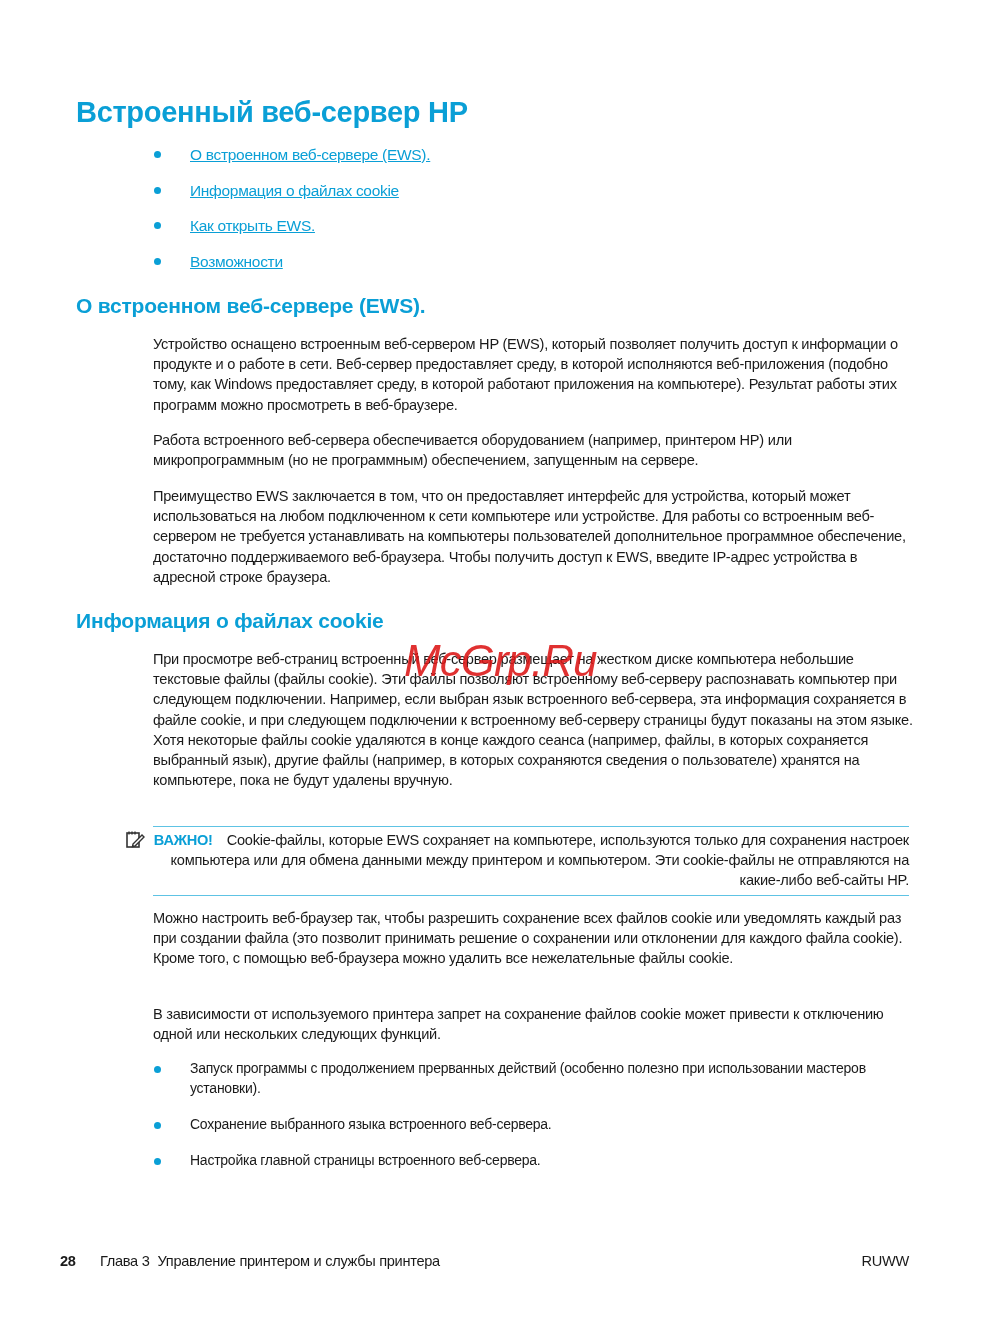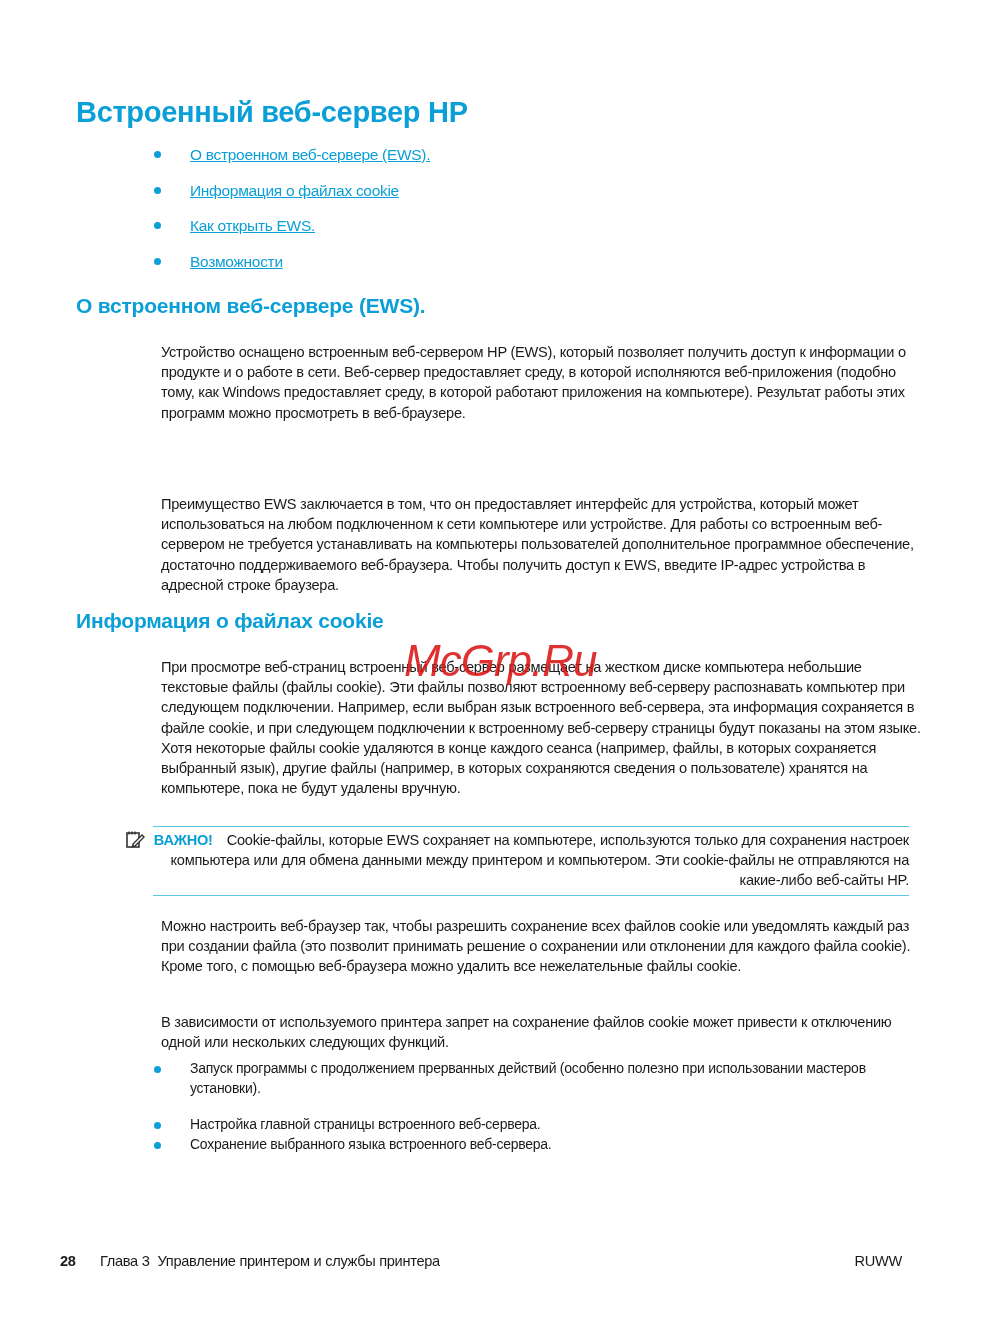--- a/index.html
+++ b/index.html
@@ -23,21 +23,21 @@
   .toc li { height: 35.5px; position: relative; display: block; }
   .bullet {
     position: absolute; left: 2px; top: 7px; width: 7px; height: 7px;
     border-radius: 50%; background: #0a9fd6;
   }
   .toc a {
     position: absolute; left: 38px; top: 0; font-size: 15.5px; line-height: 22px;
     color: #0a9fd6; text-decoration: underline; white-space: nowrap; letter-spacing: -0.3px;
   }
   .para {
-    position: absolute; left: 153px; width: 760px; margin: 8px;
+    position: absolute; left: 153px; width: 760px; margin: 0;
     font-size: 14.6px; line-height: 20.2px; color: #1a1a1a; letter-spacing: -0.25px;
   }
   .note {
     position: absolute; left: 153px; top: 826px; width: 756px;
     border-top: 1.5px solid #5ec3e4; border-bottom: 1.5px solid #5ec3e4;
     padding: 3px 0 4px 0;
   }
   .note-text { font-size: 14.6px; line-height: 20.2px; letter-spacing: -0.25px; margin: 0; text-align: right; }
   .note-label { color: #0a9fd6; font-weight: bold; margin-right: 14px; }
   .note-icon { position: absolute; left: -28px; top: 3px; width: 20px; height: 20px; }
@@ -54,21 +54,21 @@
     font-family: "Liberation Sans", sans-serif; letter-spacing: -1px; white-space: nowrap;
     pointer-events: none;
   }
   .footer {
     position: absolute; left: 60px; top: 1251px; width: 850px;
     font-size: 14.6px; line-height: 20px; color: #1a1a1a; letter-spacing: -0.3px;
   }
   .footer .pnum { position: absolute; left: 0; font-weight: bold; }
   .footer .chap { position: absolute; left: 40px; white-space: nowrap; }
   .footer .chap-title { margin-left: 8px; }
-  .footer .code { position: absolute; right: 8px; padding-left: 14px; }
+  .footer .code { position: absolute; right: 1px; padding-left: 14px; }
 </style>
 </head>
 <body>
 
 <div class="page">
 
   <h1 class="h1">Встроенный веб-сервер HP</h1>
 
   <ul class="toc">
     <li>
@@ -85,20 +85,21 @@
     </li>
     <li>
       <span class="bullet"></span>
       <a href="#">Возможности</a>
     </li>
   </ul>
 
   <h2 class="h2" style="top:294px;">О встроенном веб-сервере (EWS).</h2>
 
   <p class="para" style="top:334px;">Устройство оснащено встроенным веб-сервером HP (EWS), который позволяет получить доступ к информации о продукте и о работе в сети. Веб-сервер предоставляет среду, в которой исполняются веб-приложения (подобно тому, как Windows предоставляет среду, в которой работают приложения на компьютере). Результат работы этих программ можно просмотреть в веб-браузере.</p>
+  <p class="para" style="top:430px;">Работа встроенного веб-сервера обеспечивается оборудованием (например, принтером HP) или микропрограммным (но не программным) обеспечением, запущенным на сервере.</p>
   <p class="para" style="top:486px;">Преимущество EWS заключается в том, что он предоставляет интерфейс для устройства, который может использоваться на любом подключенном к сети компьютере или устройстве. Для работы со встроенным веб-сервером не требуется устанавливать на компьютеры пользователей дополнительное программное обеспечение, достаточно поддерживаемого веб-браузера. Чтобы получить доступ к EWS, введите IP-адрес устройства в адресной строке браузера.</p>
 
   <h2 class="h2" style="top:609px;">Информация о файлах cookie</h2>
 
   <p class="para" style="top:649px;">При просмотре веб-страниц встроенный веб-сервер размещает на жестком диске компьютера небольшие текстовые файлы (файлы cookie). Эти файлы позволяют встроенному веб-серверу распознавать компьютер при следующем подключении. Например, если выбран язык встроенного веб-сервера, эта информация сохраняется в файле cookie, и при следующем подключении к встроенному веб-серверу страницы будут показаны на этом языке. Хотя некоторые файлы cookie удаляются в конце каждого сеанса (например, файлы, в которых сохраняется выбранный язык), другие файлы (например, в которых сохраняются сведения о пользователе) хранятся на компьютере, пока не будут удалены вручную.</p>
 
   <div class="note">
     <svg class="note-icon" viewBox="0 0 20 20">
       <rect x="2" y="3" width="12" height="14" fill="none" stroke="#333" stroke-width="1.6"></rect>
       <path d="M4 1.5 v3 M7 1.5 v3 M10 1.5 v3" stroke="#333" stroke-width="1.4"></path>
@@ -110,27 +111,27 @@
   </div>
 
   <p class="para" style="top:908px;">Можно настроить веб-браузер так, чтобы разрешить сохранение всех файлов cookie или уведомлять каждый раз при создании файла (это позволит принимать решение о сохранении или отклонении для каждого файла cookie). Кроме того, с помощью веб-браузера можно удалить все нежелательные файлы cookie.</p>
   <p class="para" style="top:1004px;">В зависимости от используемого принтера запрет на сохранение файлов cookie может привести к отключению одной или нескольких следующих функций.</p>
 
   <ul class="blist">
     <li style="height:56px;">
       <span class="bullet"></span>
       <span class="btext">Запуск программы с продолжением прерванных действий (особенно полезно при использовании мастеров установки).</span>
     </li>
+    <li style="height:35.5px;">
+      <span class="bullet"></span>
+      <span class="btext">Сохранение выбранного языка встроенного веб-сервера.</span>
+    </li>
     <li>
       <span class="bullet"></span>
       <span class="btext">Настройка главной страницы встроенного веб-сервера.</span>
-    </li>
-    <li style="height:35.5px;">
-      <span class="bullet"></span>
-      <span class="btext">Сохранение выбранного языка встроенного веб-сервера.</span>
     </li>
   </ul>
 
   <div class="watermark">McGrp.Ru</div>
 
   <div class="footer">
     <span class="pnum">28</span>
     <span class="chap">
       <span>Глава 3</span><span class="chap-title">Управление принтером и службы принтера</span>
     </span>

